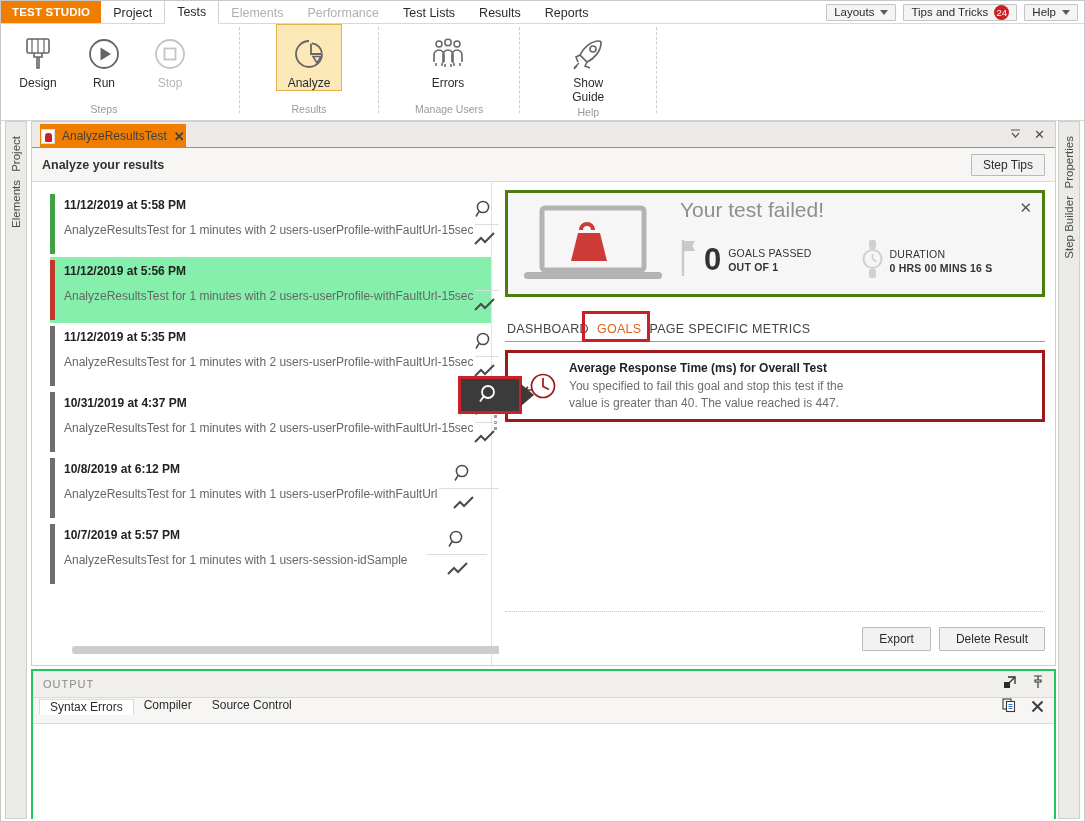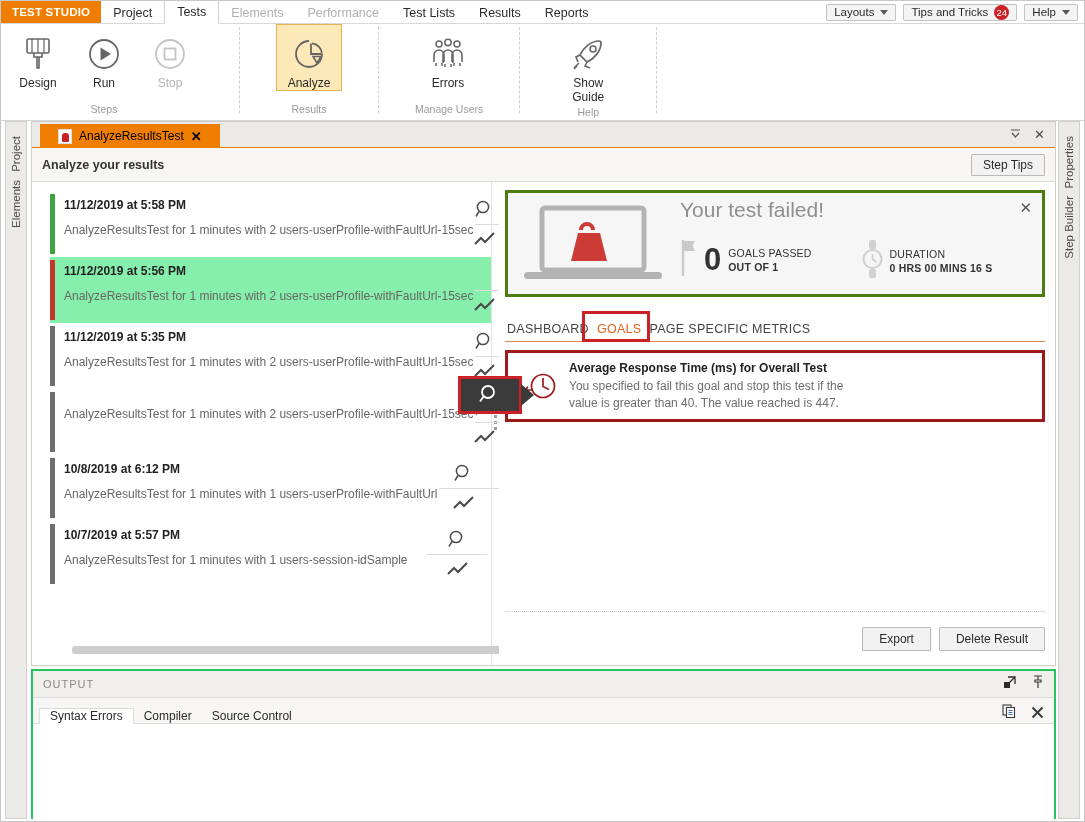--- a/index.html
+++ b/index.html
@@ -103,22 +103,22 @@
   
   .docarea {
     position: absolute; left: 30px; top: 120px; width: 1025px; height: 545px;
     background: #ffffff; border: 1px solid #d0cecb;
   }
   .doctabs {
     height: 26px; background: #eceae6; border-bottom: 1px solid #ef7d00;
     display: flex; align-items: stretch; position: relative;
   }
   .doctab {
-    background: #ef7d00; color: #000000; font-size: 12px;
-    display: flex; align-items: center; gap: 7px; padding: 0 18px;
+    background: #ef7d00; color: #404040; font-size: 12px;
+    display: flex; align-items: center; gap: 7px; padding: 0 1px;
     margin: 2px 0 0 8px; height: 24px;
   }
   .tabicon {
     width: 14px; height: 15px; background: #ffffff;
     border: 1px solid #dcdcdc; position: relative;
   }
   .tabicon::after {
     content: ""; position: absolute; left: 3px; top: 3px;
     width: 7px; height: 9px; background: #cc2027;
     border-radius: 3px 3px 1px 1px;
@@ -256,21 +256,21 @@
     background: #ffffff; border: 2px solid #22c55e;
   }
   .out-hdr {
     height: 27px; background: #f1efec; border-bottom: 1px solid #ddd9d4;
     display: flex; align-items: center; padding: 0 10px;
   }
   .out-title { font-size: 11px; color: #8a8a8a; letter-spacing: 1px; }
   .out-hdr-icons { margin-left: auto; display: flex; align-items: center; gap: 16px; }
   .out-tabs {
     height: 26px; background: #f7f6f4; border-bottom: 1px solid #dedcd8;
-    display: flex; align-items: flex-end; padding-left: 6px;
+    display: flex; align-items: flex-start; padding-left: 6px;
   }
   .otab {
     font-size: 12px; color: #2b2b2b; padding: 0 10px;
     display: flex; align-items: center;
   }
   .otab.active {
     background: #ffffff; border: 1px solid #dedcd8; border-bottom: 1px solid #ffffff;
     position: relative; top: 1px;
   }
   .out-tabs-right { margin-left: auto; display: flex; align-items: center; gap: 14px; padding-right: 10px; }
@@ -512,20 +512,21 @@
                 <svg width="24" height="18" viewBox="0 0 24 18">
                     <path d="M2 13 L8 7 L12 11 L21 2" stroke="#4a4a4a" fill="none" stroke-width="2"></path>
                   </svg>
               </span>
             </div>
           </div>
 
           <div class="ritem">
             <span class="rbar"></span>
             <div class="rtxt">
+              <div class="rtitle">10/31/2019 at 4:37 PM</div>
               <div class="rsub">AnalyzeResultsTest for 1 minutes with 2 users-userProfile-withFaultUrl-15sec</div>
             </div>
             <div class="ricons">
               <div class="divider"></div>
               <span class="icbtn">
                 <svg width="22" height="22" viewBox="0 0 22 22">
                     <circle cx="9" cy="8" r="5.6" stroke="#4a4a4a" fill="none" stroke-width="1.5"></circle>
                     <path d="M5 12.5 L2 17.5" stroke="#4a4a4a" stroke-width="1.5"></path>
                   </svg>
               </span>

